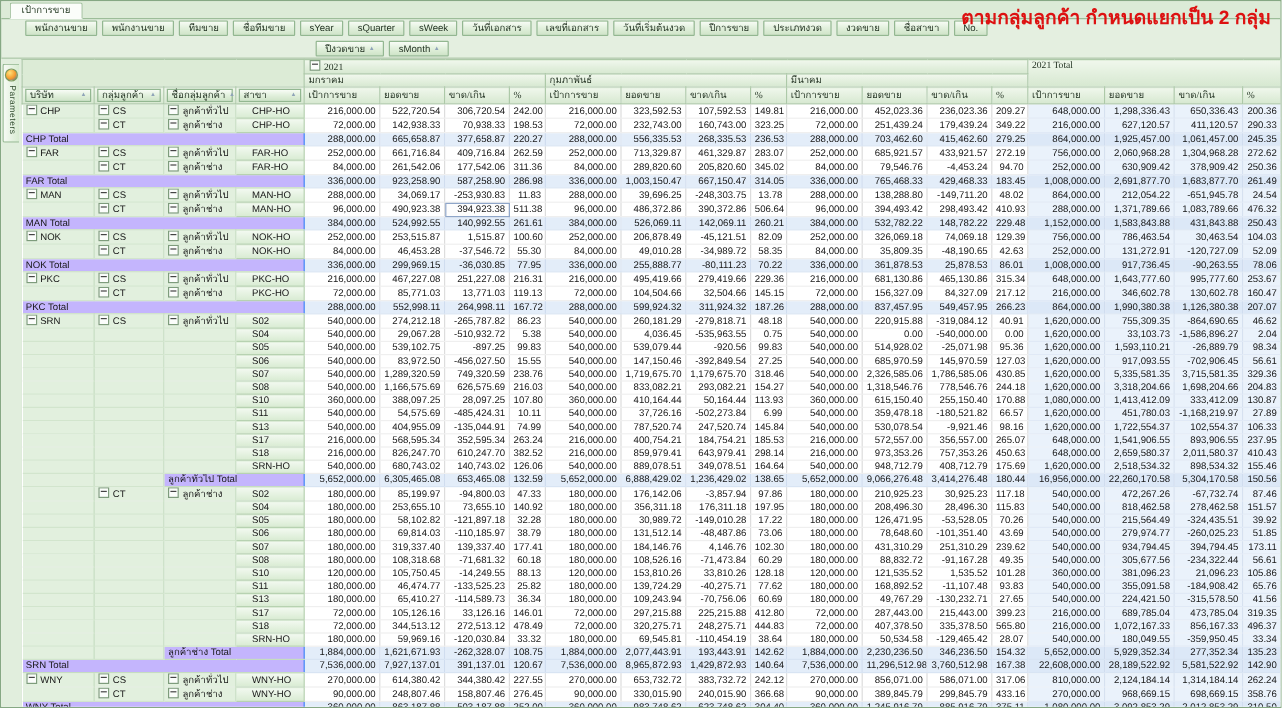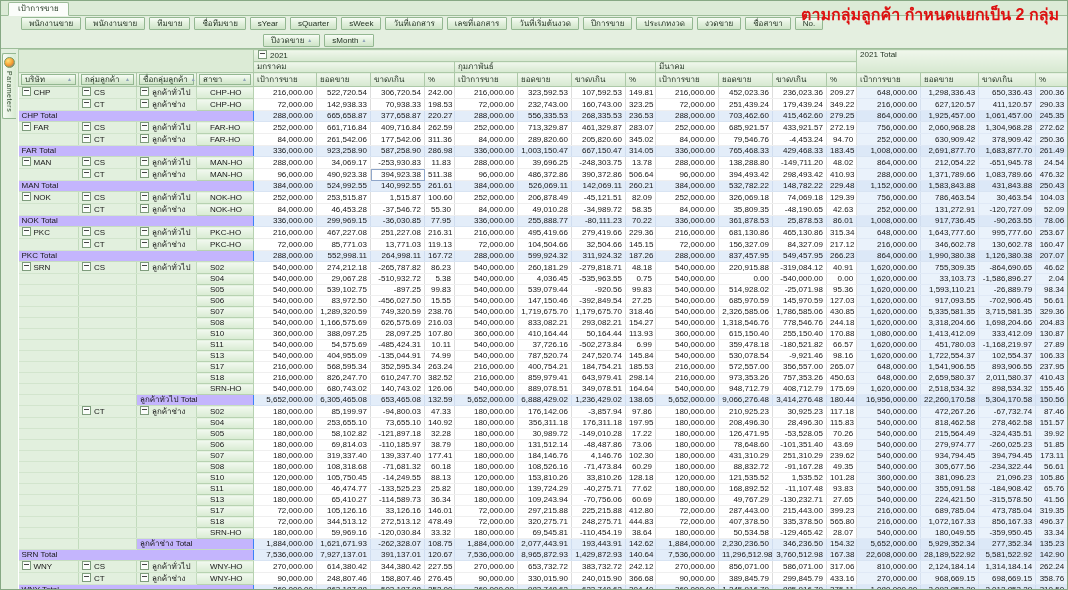--- a/index.html
+++ b/index.html
@@ -18,21 +18,21 @@
   .ar{font-size:5px;color:#8fa3b8;margin-left:3px;vertical-align:1px;}
   
   .pivot{position:absolute;left:0;top:47px;right:0;bottom:0;background:#f4f8f2;border-top:1px solid #9dbd99;}
   .pstrip{position:absolute;left:0;top:0;bottom:0;width:17px;background:#e1eedd;border-right:1px solid #a9c6a4;}
   .ptab{position:absolute;left:1px;top:4px;width:14px;height:66px;background:linear-gradient(90deg,#f7fbf5,#d7ebd1);border:1px solid #93b791;border-right:none;border-radius:2px 0 0 2px;display:flex;flex-direction:column;align-items:center;padding-top:3px;box-sizing:border-box;}
   .picon{width:9px;height:9px;border-radius:50%;background:radial-gradient(circle at 35% 30%,#ffe27a,#f59a2e 55%,#3a6fb0);border:1px solid #7d9a5e;}
   .plabel{writing-mode:vertical-rl;font-size:7px;color:#2e4a2c;margin-top:3px;letter-spacing:0.5px;}
   
   table.pv{position:absolute;left:17px;top:0;border-collapse:collapse;table-layout:fixed;width:1049px;background:#fff;}
   .pv th,.pv td{overflow:hidden;white-space:nowrap;box-sizing:border-box;}
-  .pv th{background:linear-gradient(#f0f7ec,#d6e8d0);border:1px solid #adc9a8;font-weight:normal;font-size:8px;color:#1e2e1e;text-align:left;padding:0 3px;height:10px;line-height:10px;}
+  .pv th{background:linear-gradient(#f0f7ec,#d6e8d0);border:1px solid #adc9a8;font-weight:normal;font-size:8px;color:#1e2e1e;text-align:left;padding:0 3px;height:10px;line-height:10px;font-family:Liberation Serif, serif;}
   .pv th.corner{background:#dcebd6;}
   .pv th.grandcol{vertical-align:top;}
   .pv th.fieldbtn{padding:1px 2px;}
   .fieldbtn .fb{display:flex;justify-content:space-between;align-items:flex-end;height:9px;line-height:9px;padding:0 3px;background:linear-gradient(#f8fcf6,#e3f1de 45%,#cfe4c8);border:1px solid #93b791;font-size:8px;}
   .pv td{height:10px;line-height:10px;font-size:8px;color:#161616;}
   td.num{text-align:right;padding:0 3px;background:#fff;border-right:1px solid #dddddd;border-bottom:1px solid #efefef;}
   td.gt{background:#eaf2fb;border-right:1px solid #d6e1f0;border-bottom:1px solid #e0e9f6;}
   tr.trow td.num{background:#e3edf9;border-right:1px solid #d0ddef;border-bottom:1px solid #d8e4f3;}
   tr.trow td.num.gt{background:#dce8f7;}
   td.sel{outline:1px solid #8fa6c9;outline-offset:-1px;background:#fdfdfd;}

